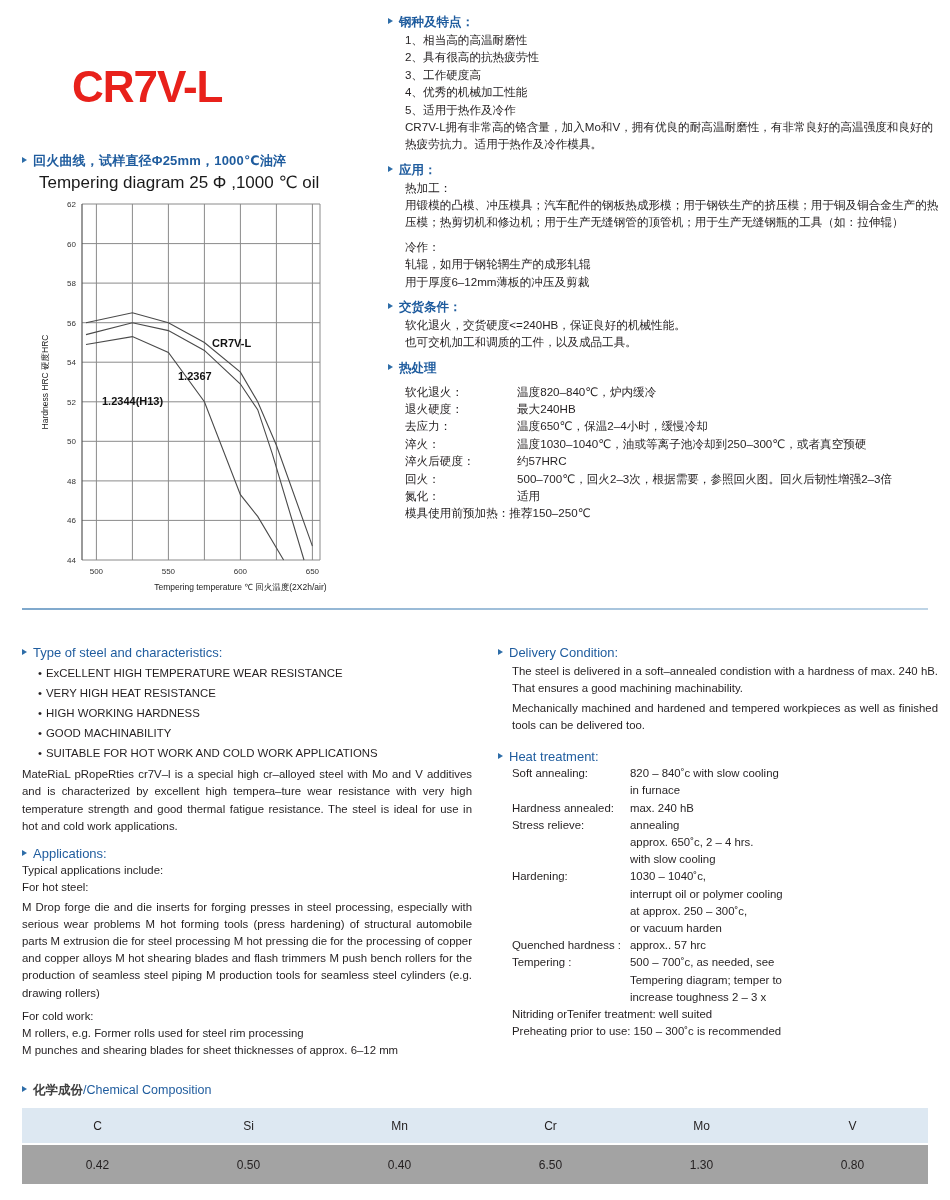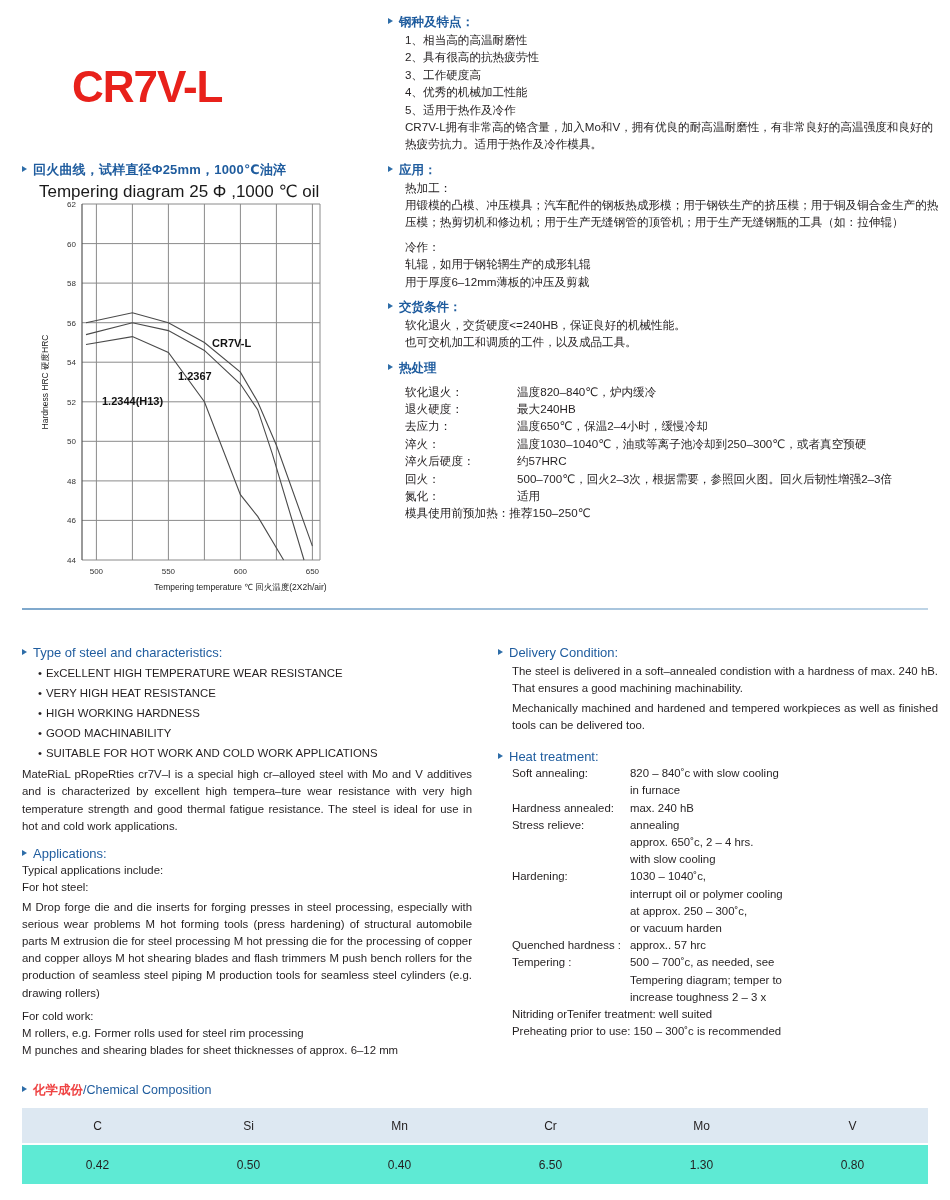--- a/index.html
+++ b/index.html
@@ -35,21 +35,21 @@
   
   #title {
     position: absolute; left: 72px; top: 62px;
     font-size: 44px; font-weight: bold;
     color: #e8211b;
     letter-spacing: -1px;
     font-family: "Liberation Sans", sans-serif;
   }
 
   
-  #chart-caption { position: absolute; left: 22px; top: 161px; width: 350px; }
+  #chart-caption { position: absolute; left: 22px; top: 152px; width: 350px; }
   #chart-caption .l1 { color:#1f5c9e; font-weight:bold; font-size:13px; letter-spacing:.2px;}
   #chart-caption .l2 { color:#1a1a1a; font-size:17px; margin-left: 17px; margin-top:2px;}
 
   
   #chart-wrap {
     position: absolute; left: 30px; top: 192px;
     width: 330px; height: 400px;
   }
   #chart-svg { display:block; }
 
@@ -83,30 +83,30 @@
               font-size: 11.4px; line-height: 17.2px; }
   #en-right .body { margin-left: 14px; }
   #en-right p.just { text-align: justify; margin: 2px 0 0 0; }
   .ht-row { display:flex; }
   .ht-row .k { width: 118px; flex: 0 0 118px; }
   .ht-row .v { flex: 1; }
   .ht-cont { margin-left: 118px; }
 
   
   #chem-title { position:absolute; left: 22px; top: 1082px; font-size: 12.5px; }
-  #chem-title .cn { color:#ef4444; font-weight:bold; }
+  #chem-title .cn { color:#404040; font-weight:bold; }
   #chem-title .en { color:#1f5c9e; font-weight:normal; }
   #chem-table { position:absolute; left: 22px; top: 1108px; width: 906px; }
   #chem-table table { width:100%; border-collapse: collapse; }
   #chem-table th {
      background:#dde8f2; font-weight:normal; font-size: 12px;
      height: 36px; color:#231f20; border-bottom: 2px solid #ffffff;
   }
   #chem-table td {
-     background:#5eead4; font-size: 12px; height: 40px; text-align:center;
+     background:#a3a3a3; font-size: 12px; height: 40px; text-align:center;
      color:#231f20;
   }
   .tick-lbl { font-size: 8px; fill:#333; font-family:"Liberation Sans", sans-serif;}
   .axis-title { font-size: 8.5px; fill:#222; font-family:"Liberation Sans", sans-serif;}
   .curve-lbl { font-size: 11px; font-weight:bold; fill:#111; font-family:"Liberation Sans", sans-serif;}
 </style>
 </head>
 <body>
 
 <div class="page">

